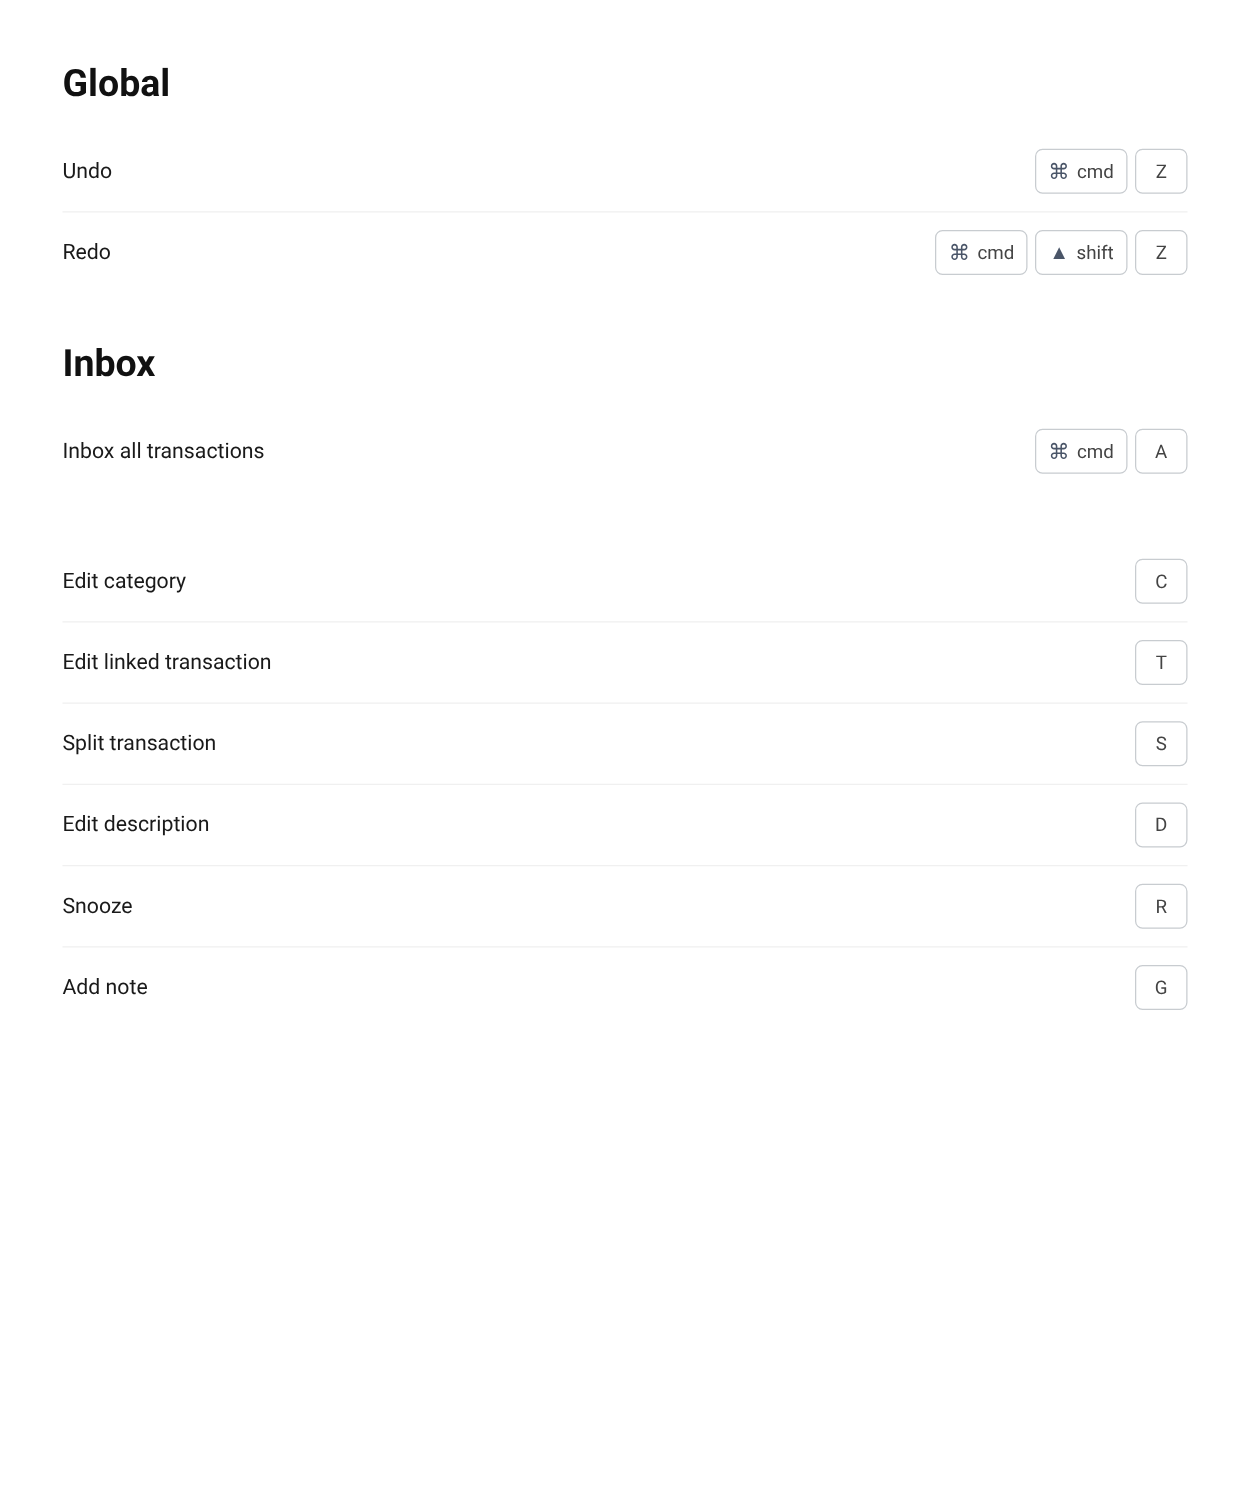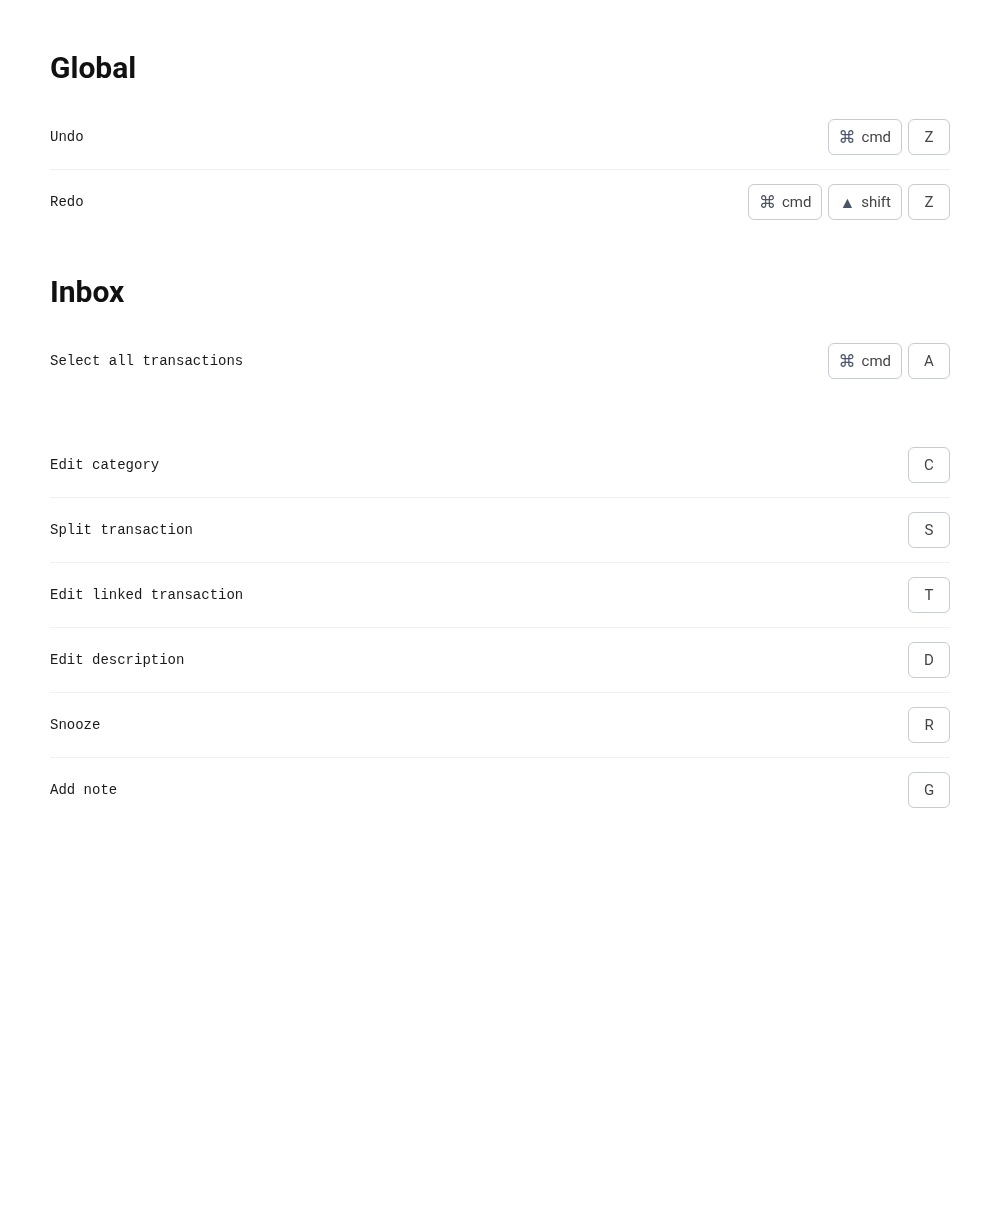--- a/index.html
+++ b/index.html
@@ -34,23 +34,22 @@
       justify-content: space-between;
       padding: 14px 0;
       border-bottom: 1px solid #f0f0f0;
     }
 
     .shortcut-row:last-child {
       border-bottom: none;
     }
 
     .shortcut-label {
-      font-size: 14px;
+      font-size: 17px;
       color: #1a1a1a;
-      font-family: Liberation Mono, monospace;
     }
 
     .shortcut-keys {
       display: flex;
       align-items: center;
       gap: 6px;
     }
 
     .key-badge {
       display: inline-flex;
@@ -110,44 +109,44 @@
         <div class="shortcut-keys">
           <span class="key-badge"><span class="cmd-icon">⌘</span> cmd</span>
           <span class="key-badge"><span class="shift-icon">▲</span> shift</span>
           <span class="key-letter">Z</span>
         </div>
       </div>
     </div>
     <div class="section">
       <div class="section-title">Inbox</div>
       <div class="shortcut-row">
-        <span class="shortcut-label">Select all transactions</span>
+        <span class="shortcut-label">Inbox all transactions</span>
         <div class="shortcut-keys">
           <span class="key-badge"><span class="cmd-icon">⌘</span> cmd</span>
           <span class="key-letter">A</span>
         </div>
       </div>
     </div>
     <div class="section">
       <div class="shortcut-row">
         <span class="shortcut-label">Edit category</span>
         <div class="shortcut-keys">
           <span class="key-letter">C</span>
         </div>
       </div>
       <div class="shortcut-row">
+        <span class="shortcut-label">Edit linked transaction</span>
+        <div class="shortcut-keys">
+          <span class="key-letter">T</span>
+        </div>
+      </div>
+      <div class="shortcut-row">
         <span class="shortcut-label">Split transaction</span>
         <div class="shortcut-keys">
           <span class="key-letter">S</span>
-        </div>
-      </div>
-      <div class="shortcut-row">
-        <span class="shortcut-label">Edit linked transaction</span>
-        <div class="shortcut-keys">
-          <span class="key-letter">T</span>
         </div>
       </div>
       <div class="shortcut-row">
         <span class="shortcut-label">Edit description</span>
         <div class="shortcut-keys">
           <span class="key-letter">D</span>
         </div>
       </div>
       <div class="shortcut-row">
         <span class="shortcut-label">Snooze</span>

